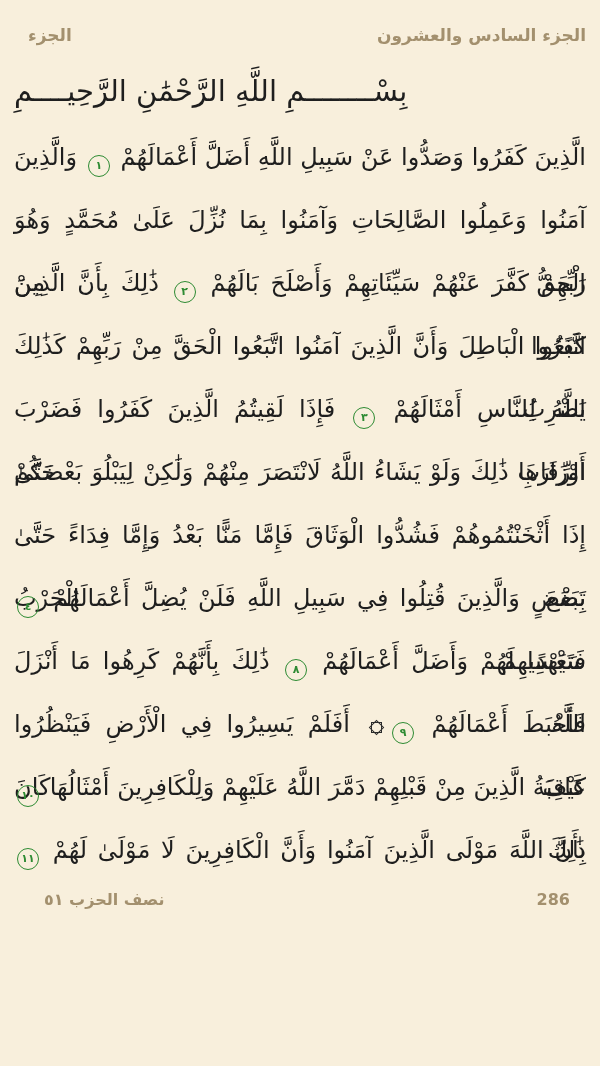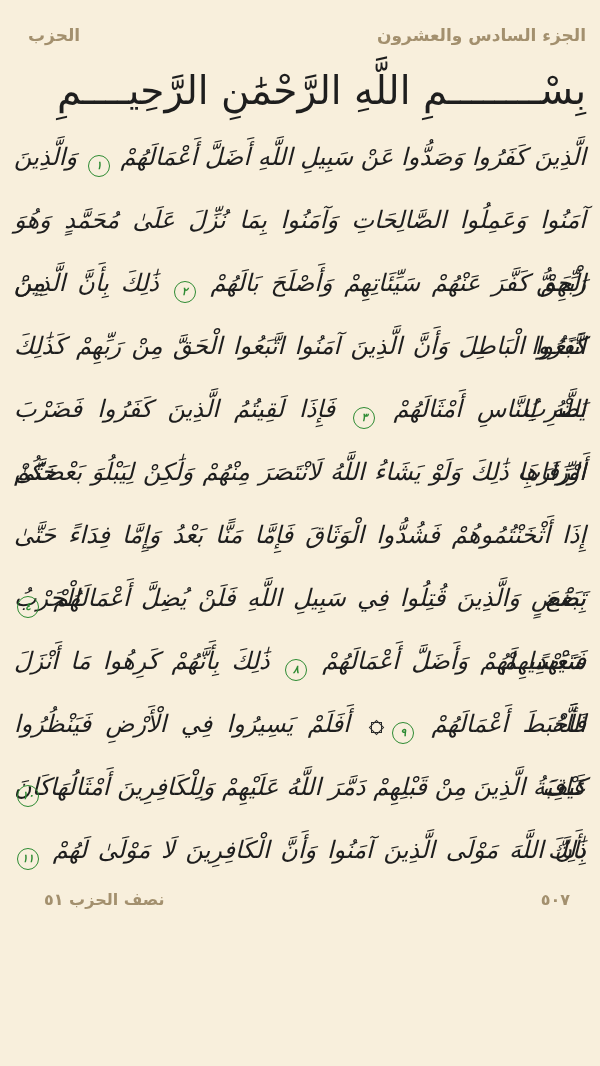--- a/index.html
+++ b/index.html
@@ -28,28 +28,27 @@
     padding: 20px 0 0 14px;
     height: 30px;
     color: #a3906e;
     font-size: 17px;
     font-weight: 600;
   }
   .basmala {
     height: 70px;
     line-height: 70px;
     margin-top: 6px;
-    text-align: right;
-    font-size: 39px;
+    text-align: left;
+    font-size: 29px;
     color: #1e1e1e;
     font-weight: 500;
   }
   .quran-lines {
     flex: 0 0 auto;
-    font-style: italic;
   }
   .qline {
     height: 63px;
     line-height: 63px;
     font-size: 24px;
     color: #1e1e1e;
     text-align: justify;
     text-align-last: justify;
   }
   .ayah-marker {
@@ -95,38 +94,38 @@
     font-weight: 600;
   }
 </style>
 </head>
 <body>
 
 <div class="page">
 
   <header class="page-header">
     <span>الجزء السادس والعشرون</span>
-    <span>الحزب</span>
+    <span>الجزء</span>
   </header>
 
   <div class="basmala">بِسْــــــــمِ اللَّهِ الرَّحْمَٰنِ الرَّحِيــــمِ</div>
 
   <main class="quran-lines" id="quran-lines">
       <div class="qline">الَّذِينَ كَفَرُوا وَصَدُّوا عَنْ سَبِيلِ اللَّهِ أَضَلَّ أَعْمَالَهُمْ <span class="ayah-marker">١</span> وَالَّذِينَ</div>
       <div class="qline">آمَنُوا وَعَمِلُوا الصَّالِحَاتِ وَآمَنُوا بِمَا نُزِّلَ عَلَىٰ مُحَمَّدٍ وَهُوَ الْحَقُّ مِنْ</div>
       <div class="qline">رَبِّهِمْ كَفَّرَ عَنْهُمْ سَيِّئَاتِهِمْ وَأَصْلَحَ بَالَهُمْ <span class="ayah-marker">٢</span> ذَٰلِكَ بِأَنَّ الَّذِينَ كَفَرُوا</div>
       <div class="qline">اتَّبَعُوا الْبَاطِلَ وَأَنَّ الَّذِينَ آمَنُوا اتَّبَعُوا الْحَقَّ مِنْ رَبِّهِمْ كَذَٰلِكَ يَضْرِبُ</div>
       <div class="qline">اللَّهُ لِلنَّاسِ أَمْثَالَهُمْ <span class="ayah-marker">٣</span> فَإِذَا لَقِيتُمُ الَّذِينَ كَفَرُوا فَضَرْبَ الرِّقَابِ حَتَّىٰ</div>
       <div class="qline">أَوْزَارَهَا ذَٰلِكَ وَلَوْ يَشَاءُ اللَّهُ لَانْتَصَرَ مِنْهُمْ وَلَٰكِنْ لِيَبْلُوَ بَعْضَكُمْ</div>
       <div class="qline">إِذَا أَثْخَنْتُمُوهُمْ فَشُدُّوا الْوَثَاقَ فَإِمَّا مَنًّا بَعْدُ وَإِمَّا فِدَاءً حَتَّىٰ تَضَعَ الْحَرْبُ</div>
       <div class="qline">بِبَعْضٍ وَالَّذِينَ قُتِلُوا فِي سَبِيلِ اللَّهِ فَلَنْ يُضِلَّ أَعْمَالَهُمْ <span class="ayah-marker">٤</span> سَيَهْدِيهِمْ</div>
       <div class="qline">فَتَعْسًا لَهُمْ وَأَضَلَّ أَعْمَالَهُمْ <span class="ayah-marker">٨</span> ذَٰلِكَ بِأَنَّهُمْ كَرِهُوا مَا أَنْزَلَ اللَّهُ</div>
       <div class="qline">فَأَحْبَطَ أَعْمَالَهُمْ <span class="ayah-marker">٩</span><span class="rub"></span> أَفَلَمْ يَسِيرُوا فِي الْأَرْضِ فَيَنْظُرُوا كَيْفَ كَانَ</div>
       <div class="qline">عَاقِبَةُ الَّذِينَ مِنْ قَبْلِهِمْ دَمَّرَ اللَّهُ عَلَيْهِمْ وَلِلْكَافِرِينَ أَمْثَالُهَا <span class="ayah-marker">١٠</span> ذَٰلِكَ</div>
       <div class="qline">بِأَنَّ اللَّهَ مَوْلَى الَّذِينَ آمَنُوا وَأَنَّ الْكَافِرِينَ لَا مَوْلَىٰ لَهُمْ <span class="ayah-marker">١١</span></div>
     </main>
 
   <footer class="page-footer">
-    <span>٥٠٧</span>
+    <span>286</span>
     <span>نصف الحزب ٥١</span>
   </footer>
 
 </div>
 
 </body></html>

